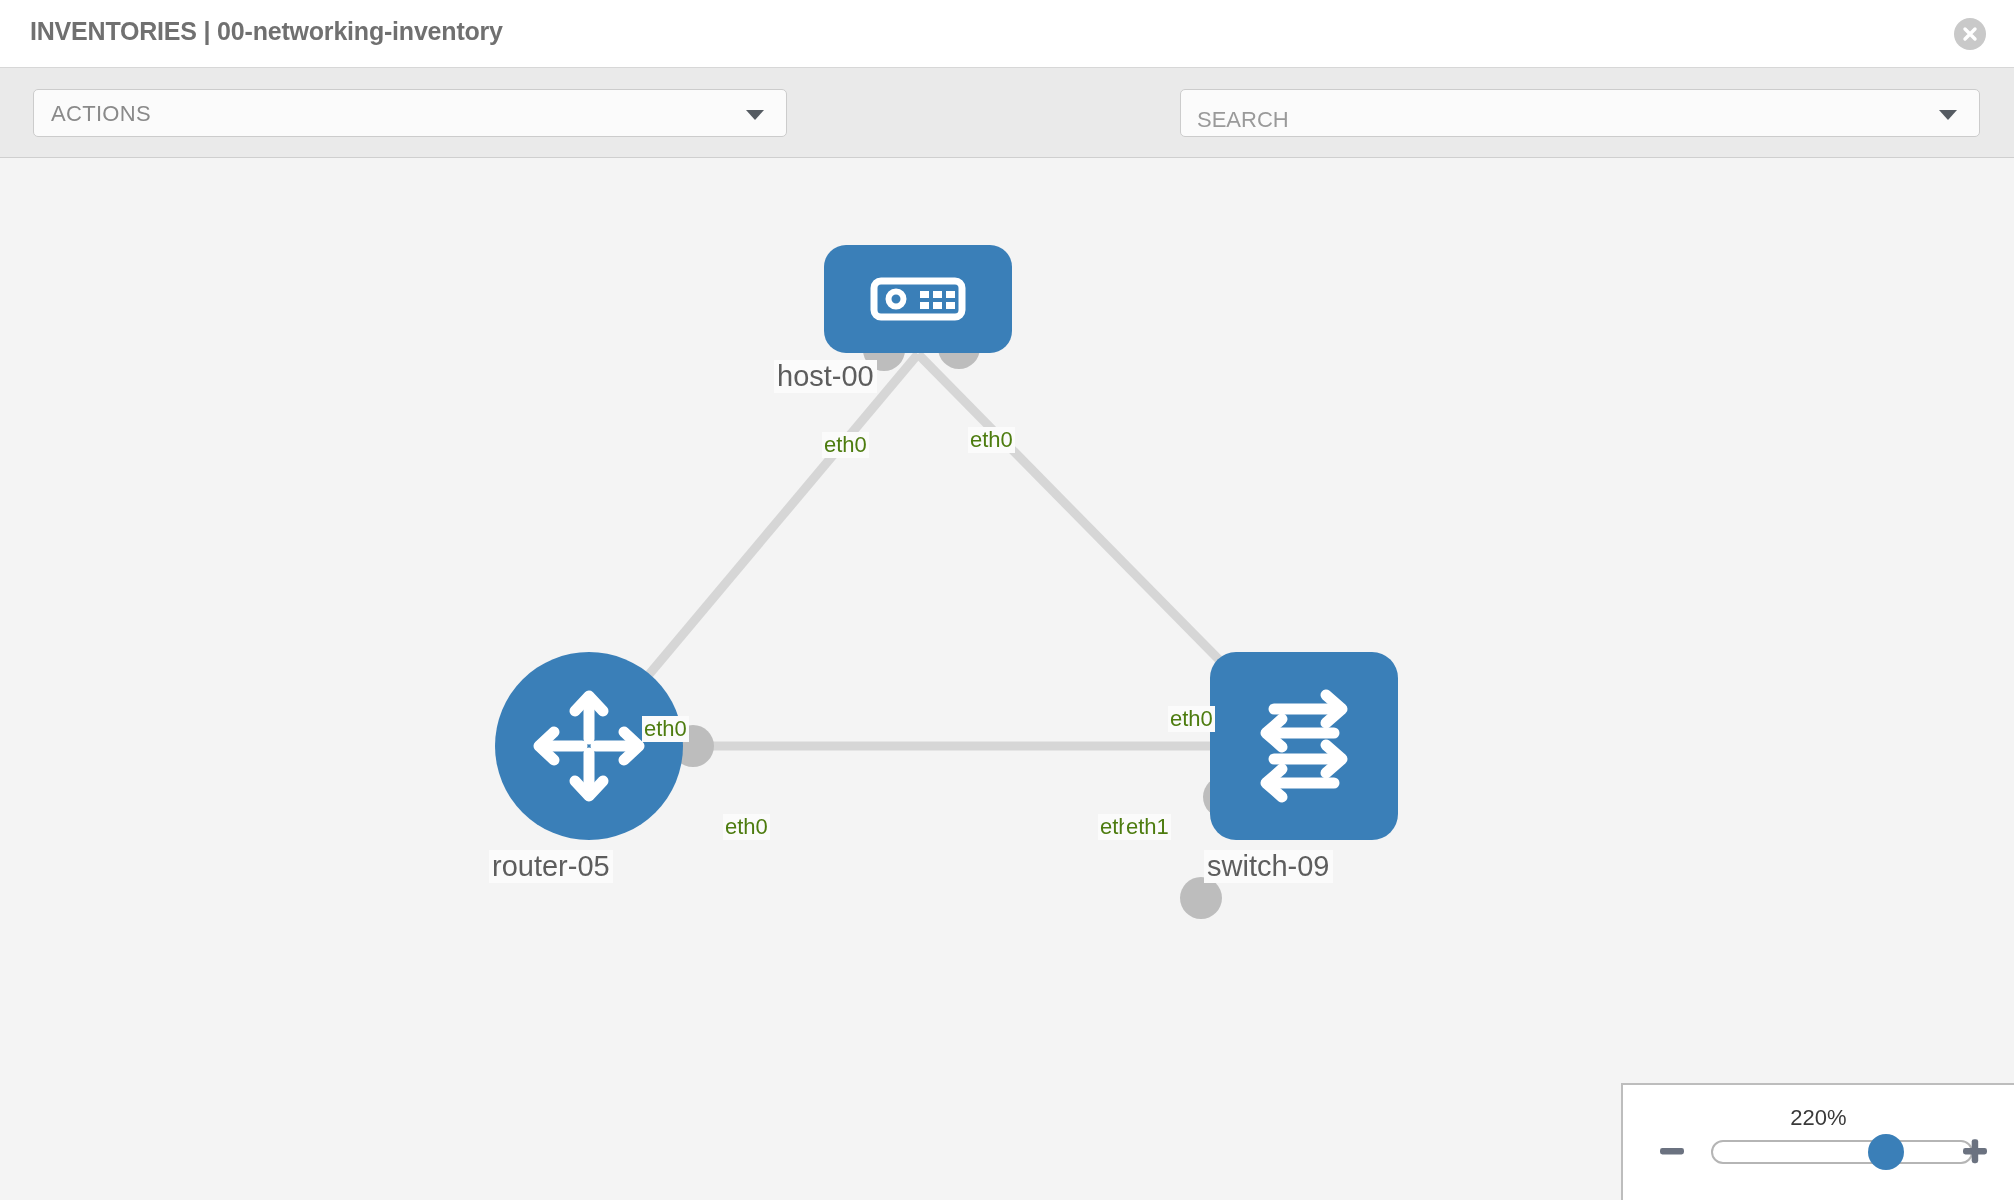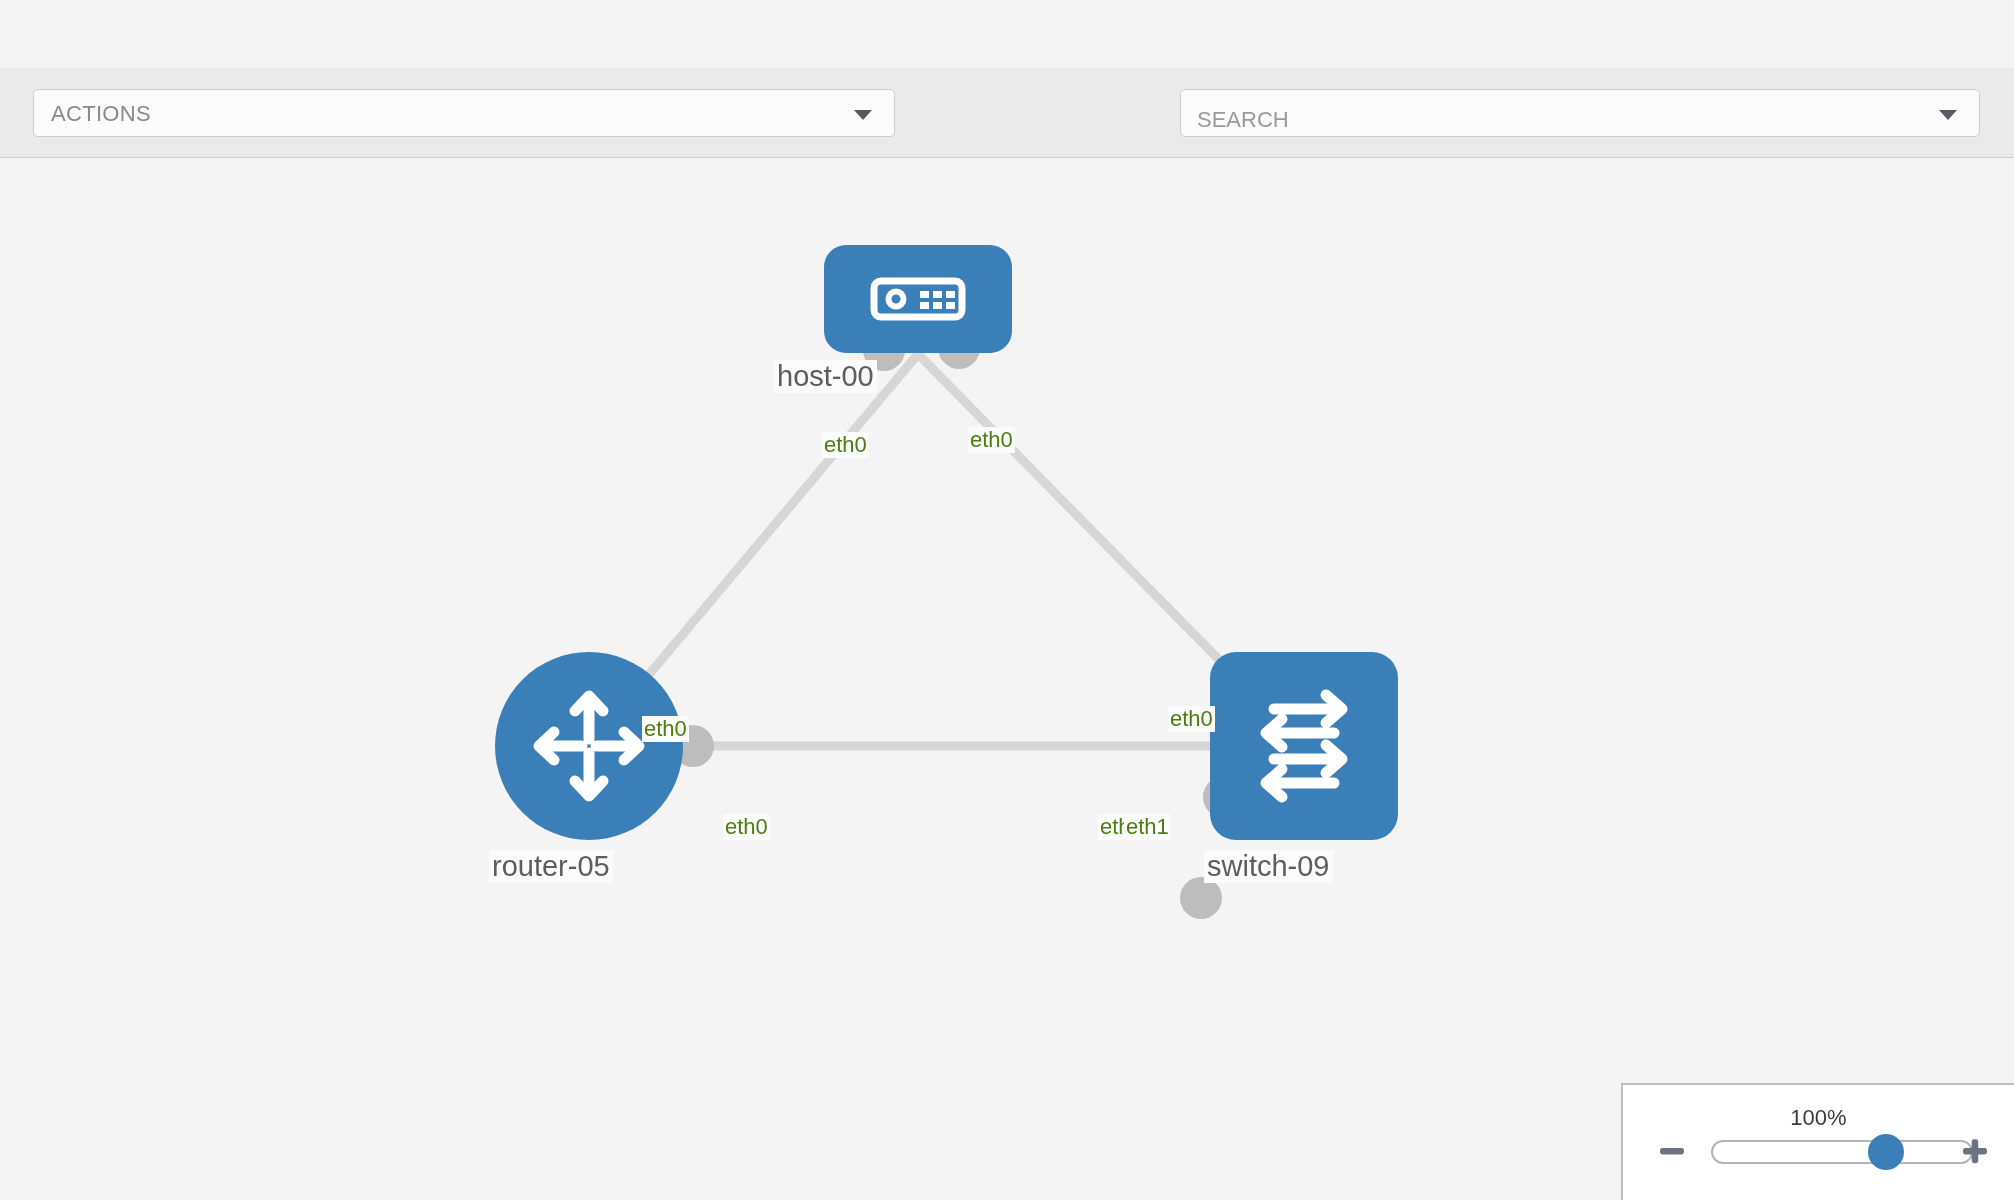--- a/index.html
+++ b/index.html
@@ -30,21 +30,21 @@
   .close-btn svg { position: absolute; left: 7px; top: 7px; }
 
   
   .toolbar {
     position: absolute; left: 0; top: 68px; width: 2014px; height: 90px;
     background: #eaeaea;
     border-bottom: 1px solid #cfcfcf;
   }
   .actions-select {
     position: absolute; left: 33px; top: 21px;
-    width: 862px; height: 48px;
+    width: 754px; height: 48px;
     background: #fbfbfb;
     border: 1px solid #cccccc; border-radius: 5px;
     cursor: pointer;
   }
   .actions-label {
     position: absolute; left: 17px; top: 11px;
     font-size: 22px; color: #8a8a8a; letter-spacing: 0.3px;
   }
   .caret {
     position: absolute; right: 22px; top: 20px;
@@ -136,20 +136,28 @@
     position: absolute; top: -8px; left: 60%;
     width: 36px; height: 36px; margin-left: -18px;
     border-radius: 50%; background: #3a7fb8; cursor: pointer;
   }
 </style>
 </head>
 <body>
 
 <div id="app">
 
+  <div class="header">
+    <div class="header-title">INVENTORIES | 00-networking-inventory</div>
+    <div class="close-btn">
+      <svg width="18" height="18" viewBox="0 0 18 18" aria-hidden="true">
+        <path d="M4 4 L14 14 M14 4 L4 14" stroke="#ffffff" stroke-width="3.4" stroke-linecap="round"></path>
+      </svg>
+    </div>
+  </div>
 
   <div class="toolbar">
 
     <div class="actions-select">
       <span class="actions-label">ACTIONS</span>
       <span class="caret"></span>
     </div>
 
     <div class="tool-icon wrench-icon">
       <svg width="44" height="44" viewBox="0 0 24 24" fill="none" stroke="#7b828c" stroke-width="2.1" stroke-linecap="round" stroke-linejoin="round">
@@ -248,21 +256,21 @@
     <div class="if-label" style="left:1168px; top:519px;">eth0</div>
 
     <div class="if-label" style="left:723px; top:627px;">eth0</div>
 
     <div class="if-label" style="left:1098px; top:627px;">eth</div>
 
     <div class="if-label" style="left:1124px; top:627px;">eth1</div>
   </div>
 
   <div class="zoom-panel">
-    <div class="zoom-value">100%</div>
+    <div class="zoom-value">220%</div>
 
     <div class="zoom-minus">
       <svg width="34" height="34" viewBox="0 0 34 34" aria-hidden="true">
         <rect x="5" y="14" width="24" height="6.5" rx="2.4" fill="#6b7280"></rect>
       </svg>
     </div>
 
     <div class="zoom-track">
       <div class="zoom-thumb" style="left: 67%;"></div>
     </div>

